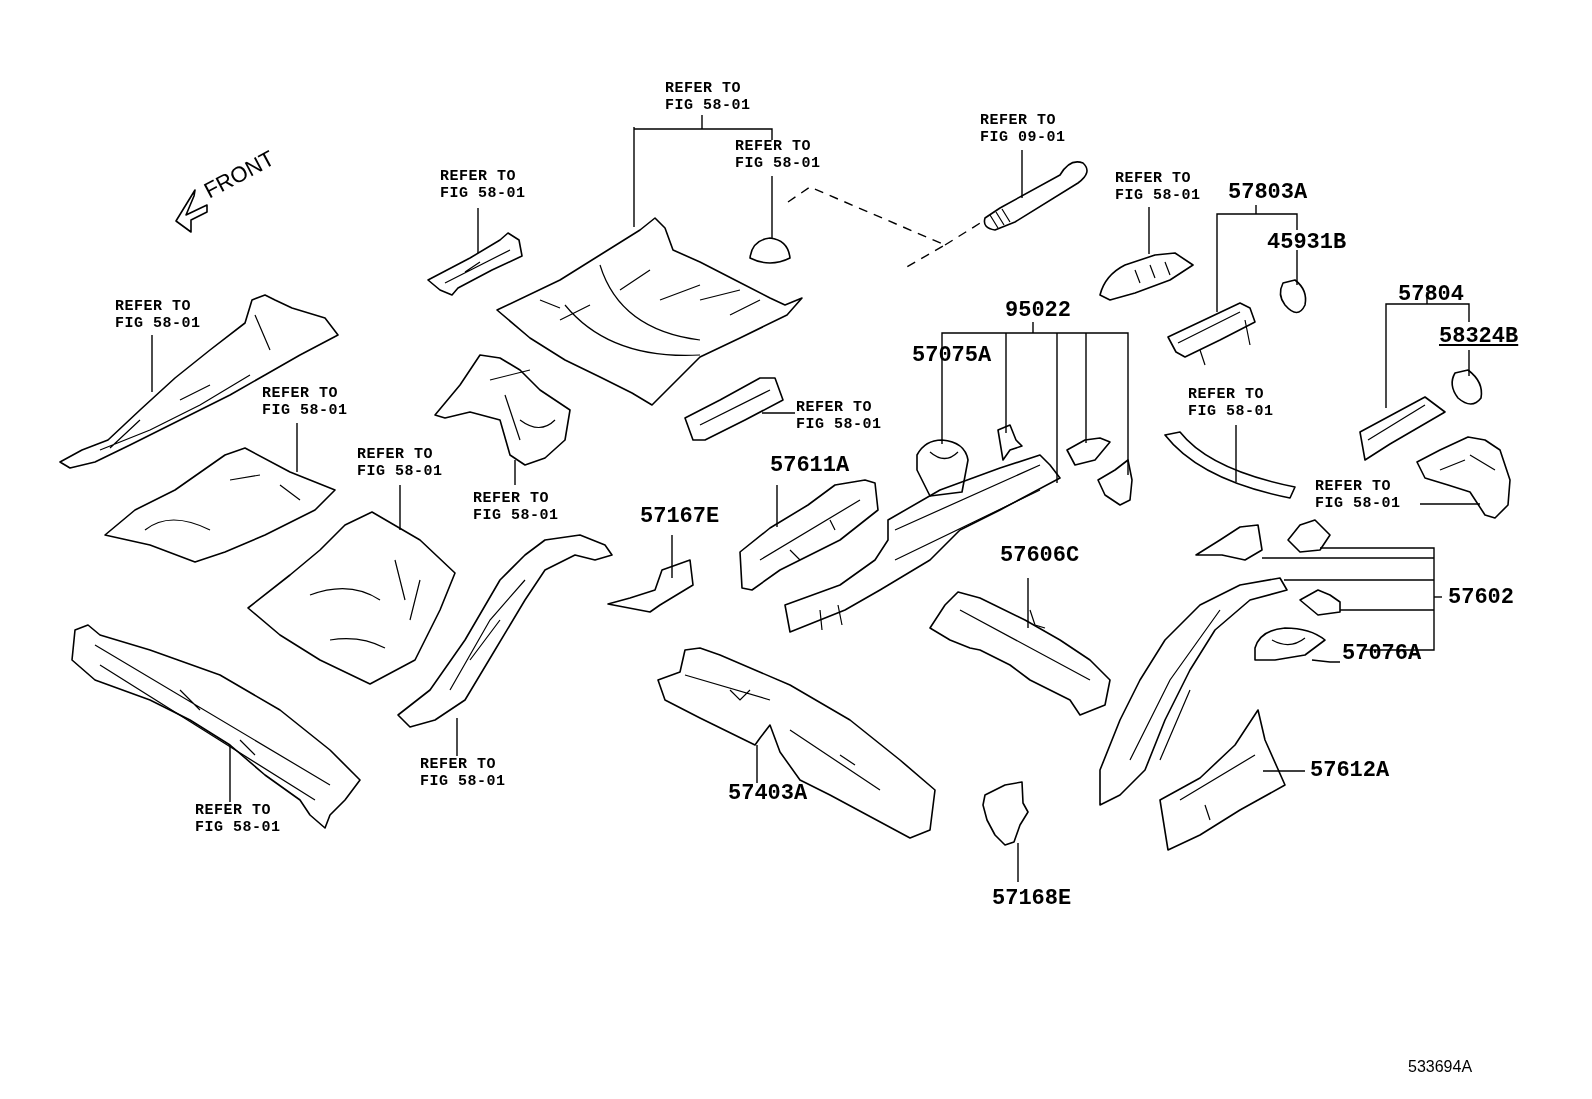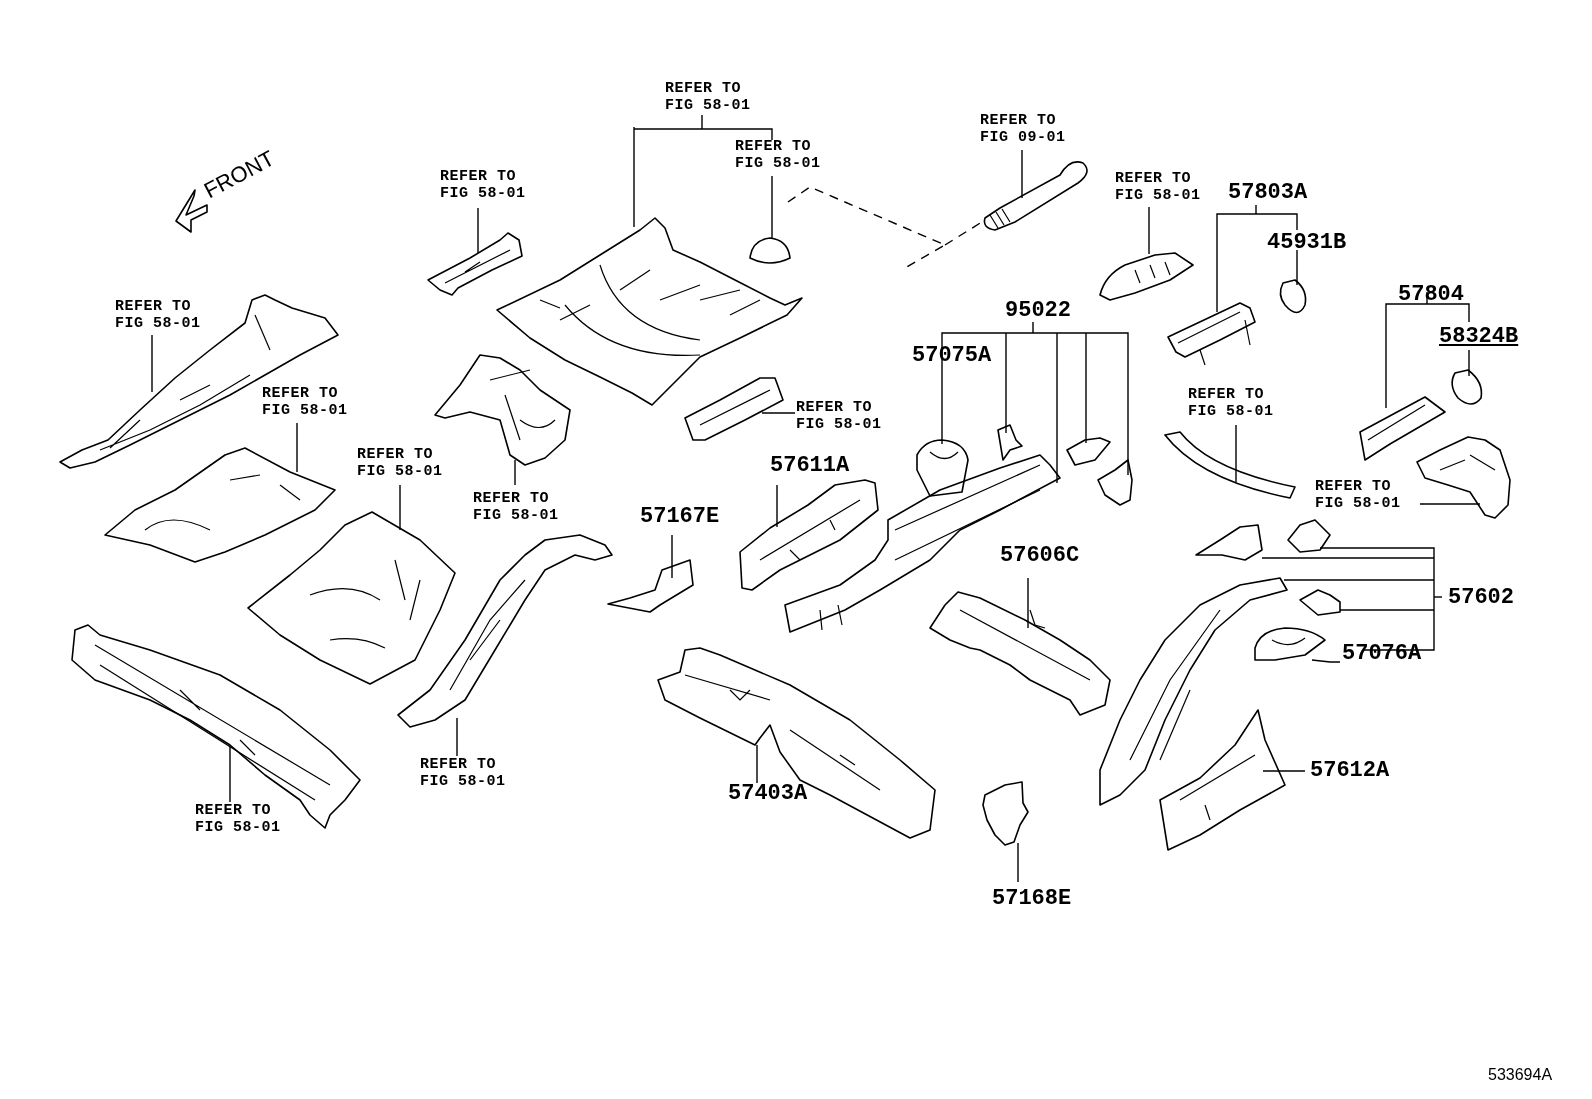--- a/index.html
+++ b/index.html
@@ -239,13 +239,13 @@
 <div class="pn" style="left:912px; top:345px;">57075A</div>
 <div class="pn" style="left:746px; top:455px;margin-left:24px;">57611A</div>
 <div class="pn" style="left:640px; top:506px;">57167E</div>
 <div class="pn" style="left:1000px; top:545px;">57606C</div>
 <div class="pn" style="left:1448px; top:587px;">57602</div>
 <div class="pn" style="left:1342px; top:643px;">57076A</div>
 <div class="pn" style="left:728px; top:783px;text-align:right;">57403A</div>
 <div class="pn" style="left:1310px; top:760px;font-family:Liberation Mono, monospace;">57612A</div>
 <div class="pn" style="left:992px; top:888px;">57168E</div>
 
-<div class="ref" style="left:1488px; top:1058px;margin-top:8px;">533694A</div>
+<div class="ref" style="left:1408px; top:1058px;">533694A</div>
 
 </body></html>

